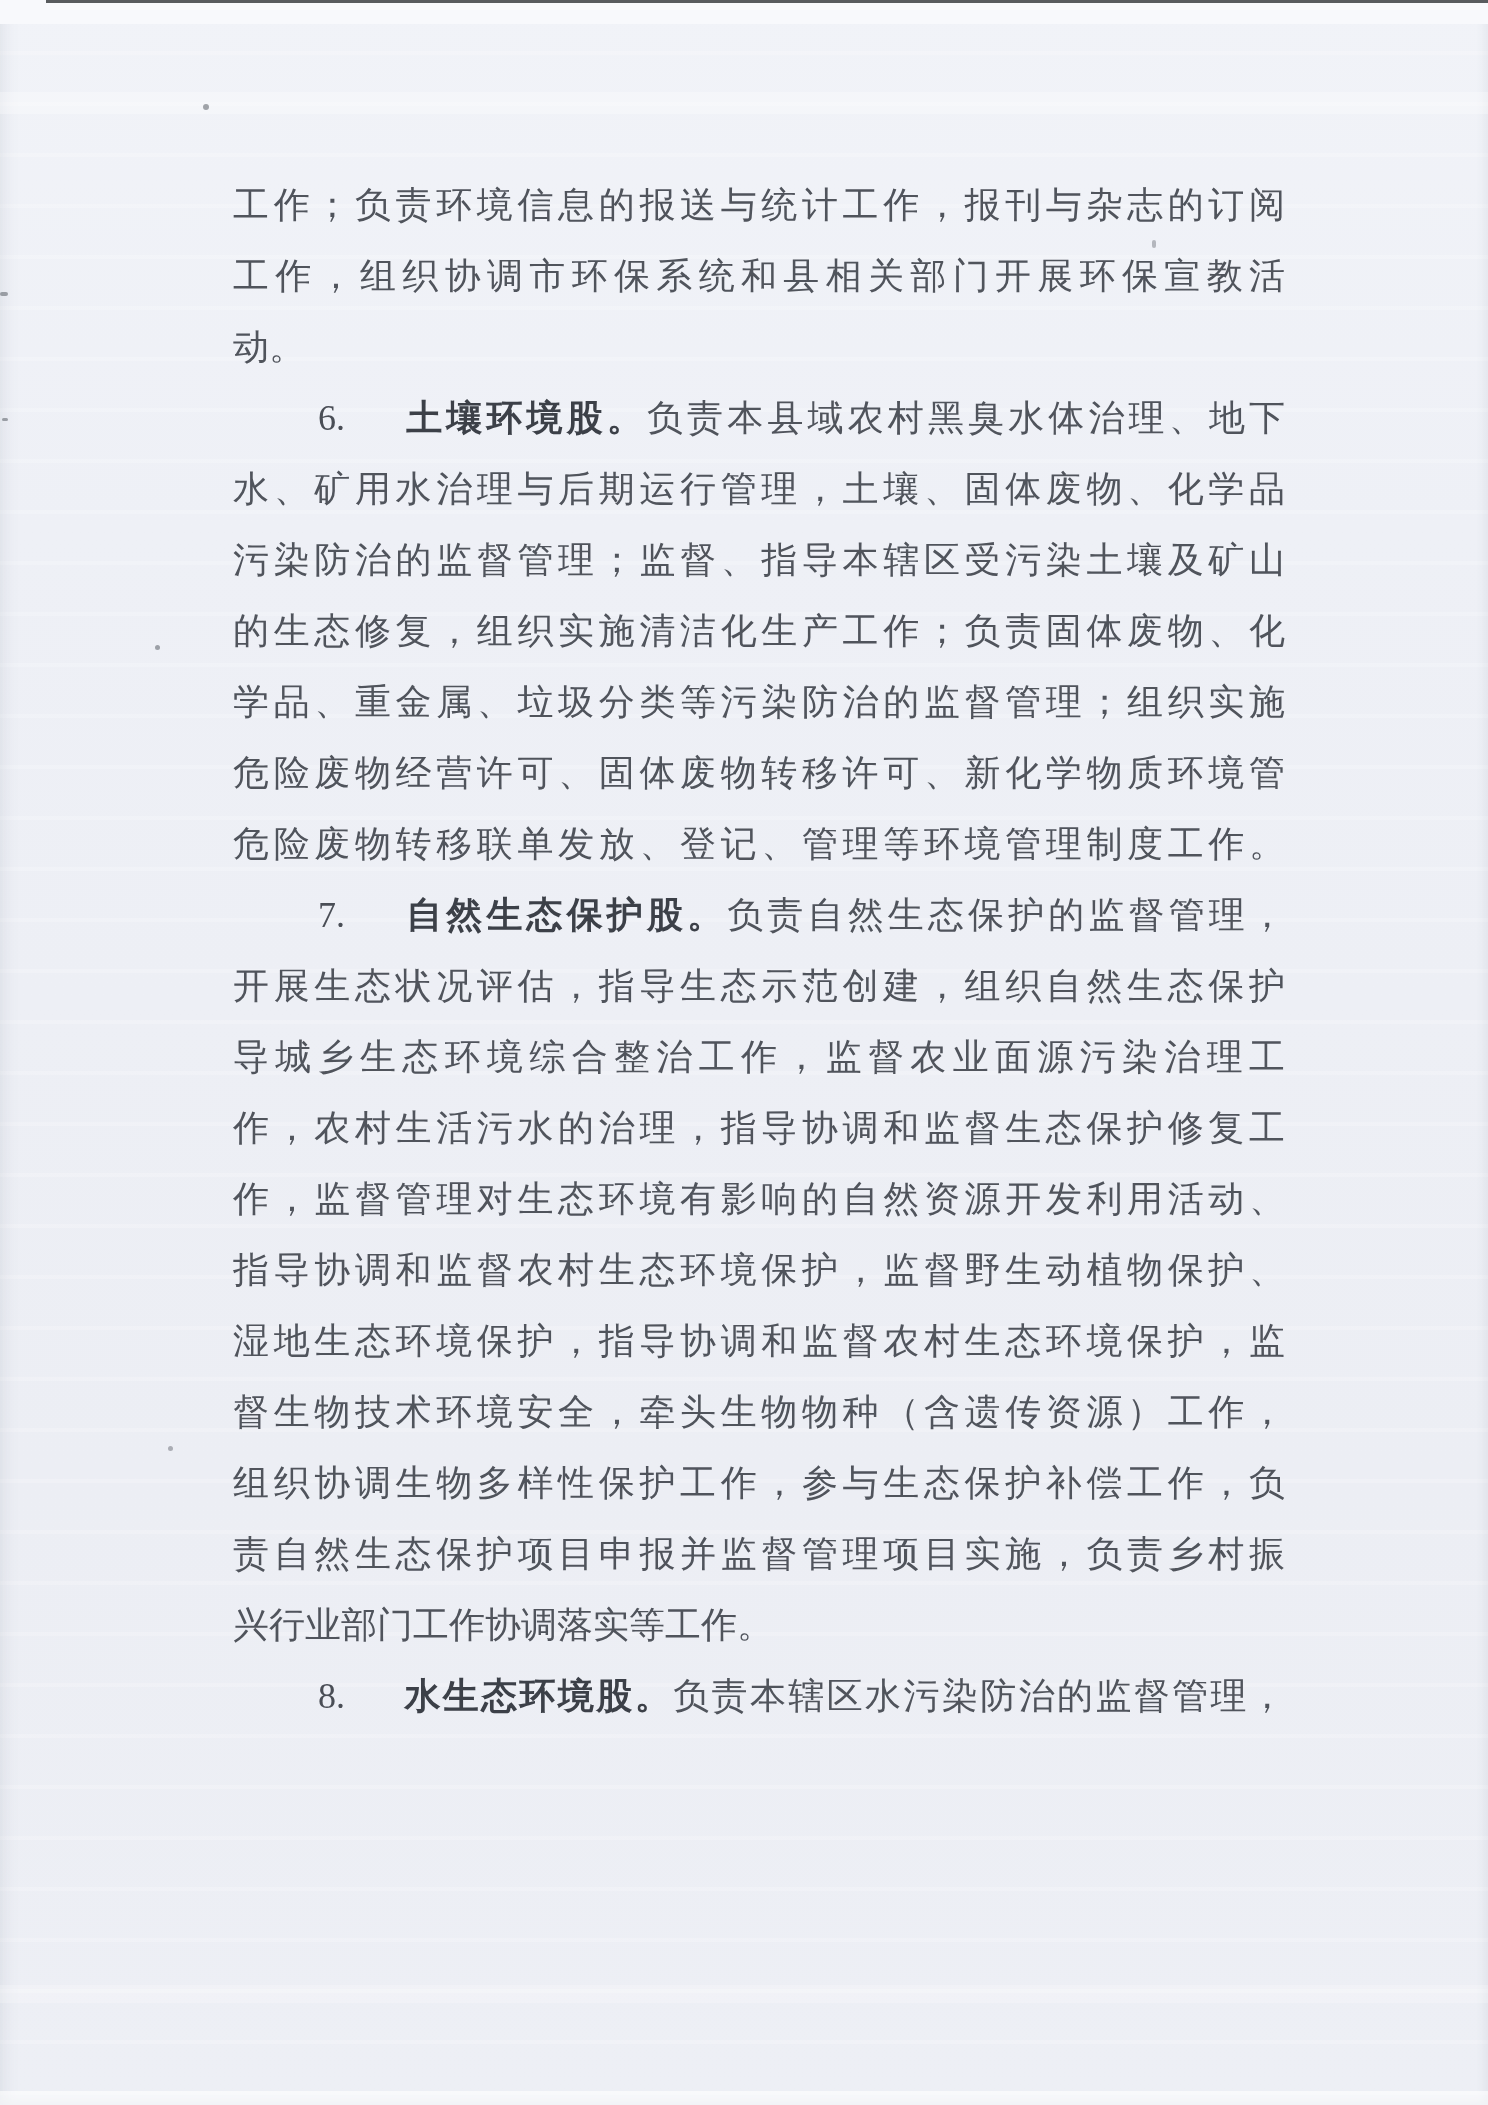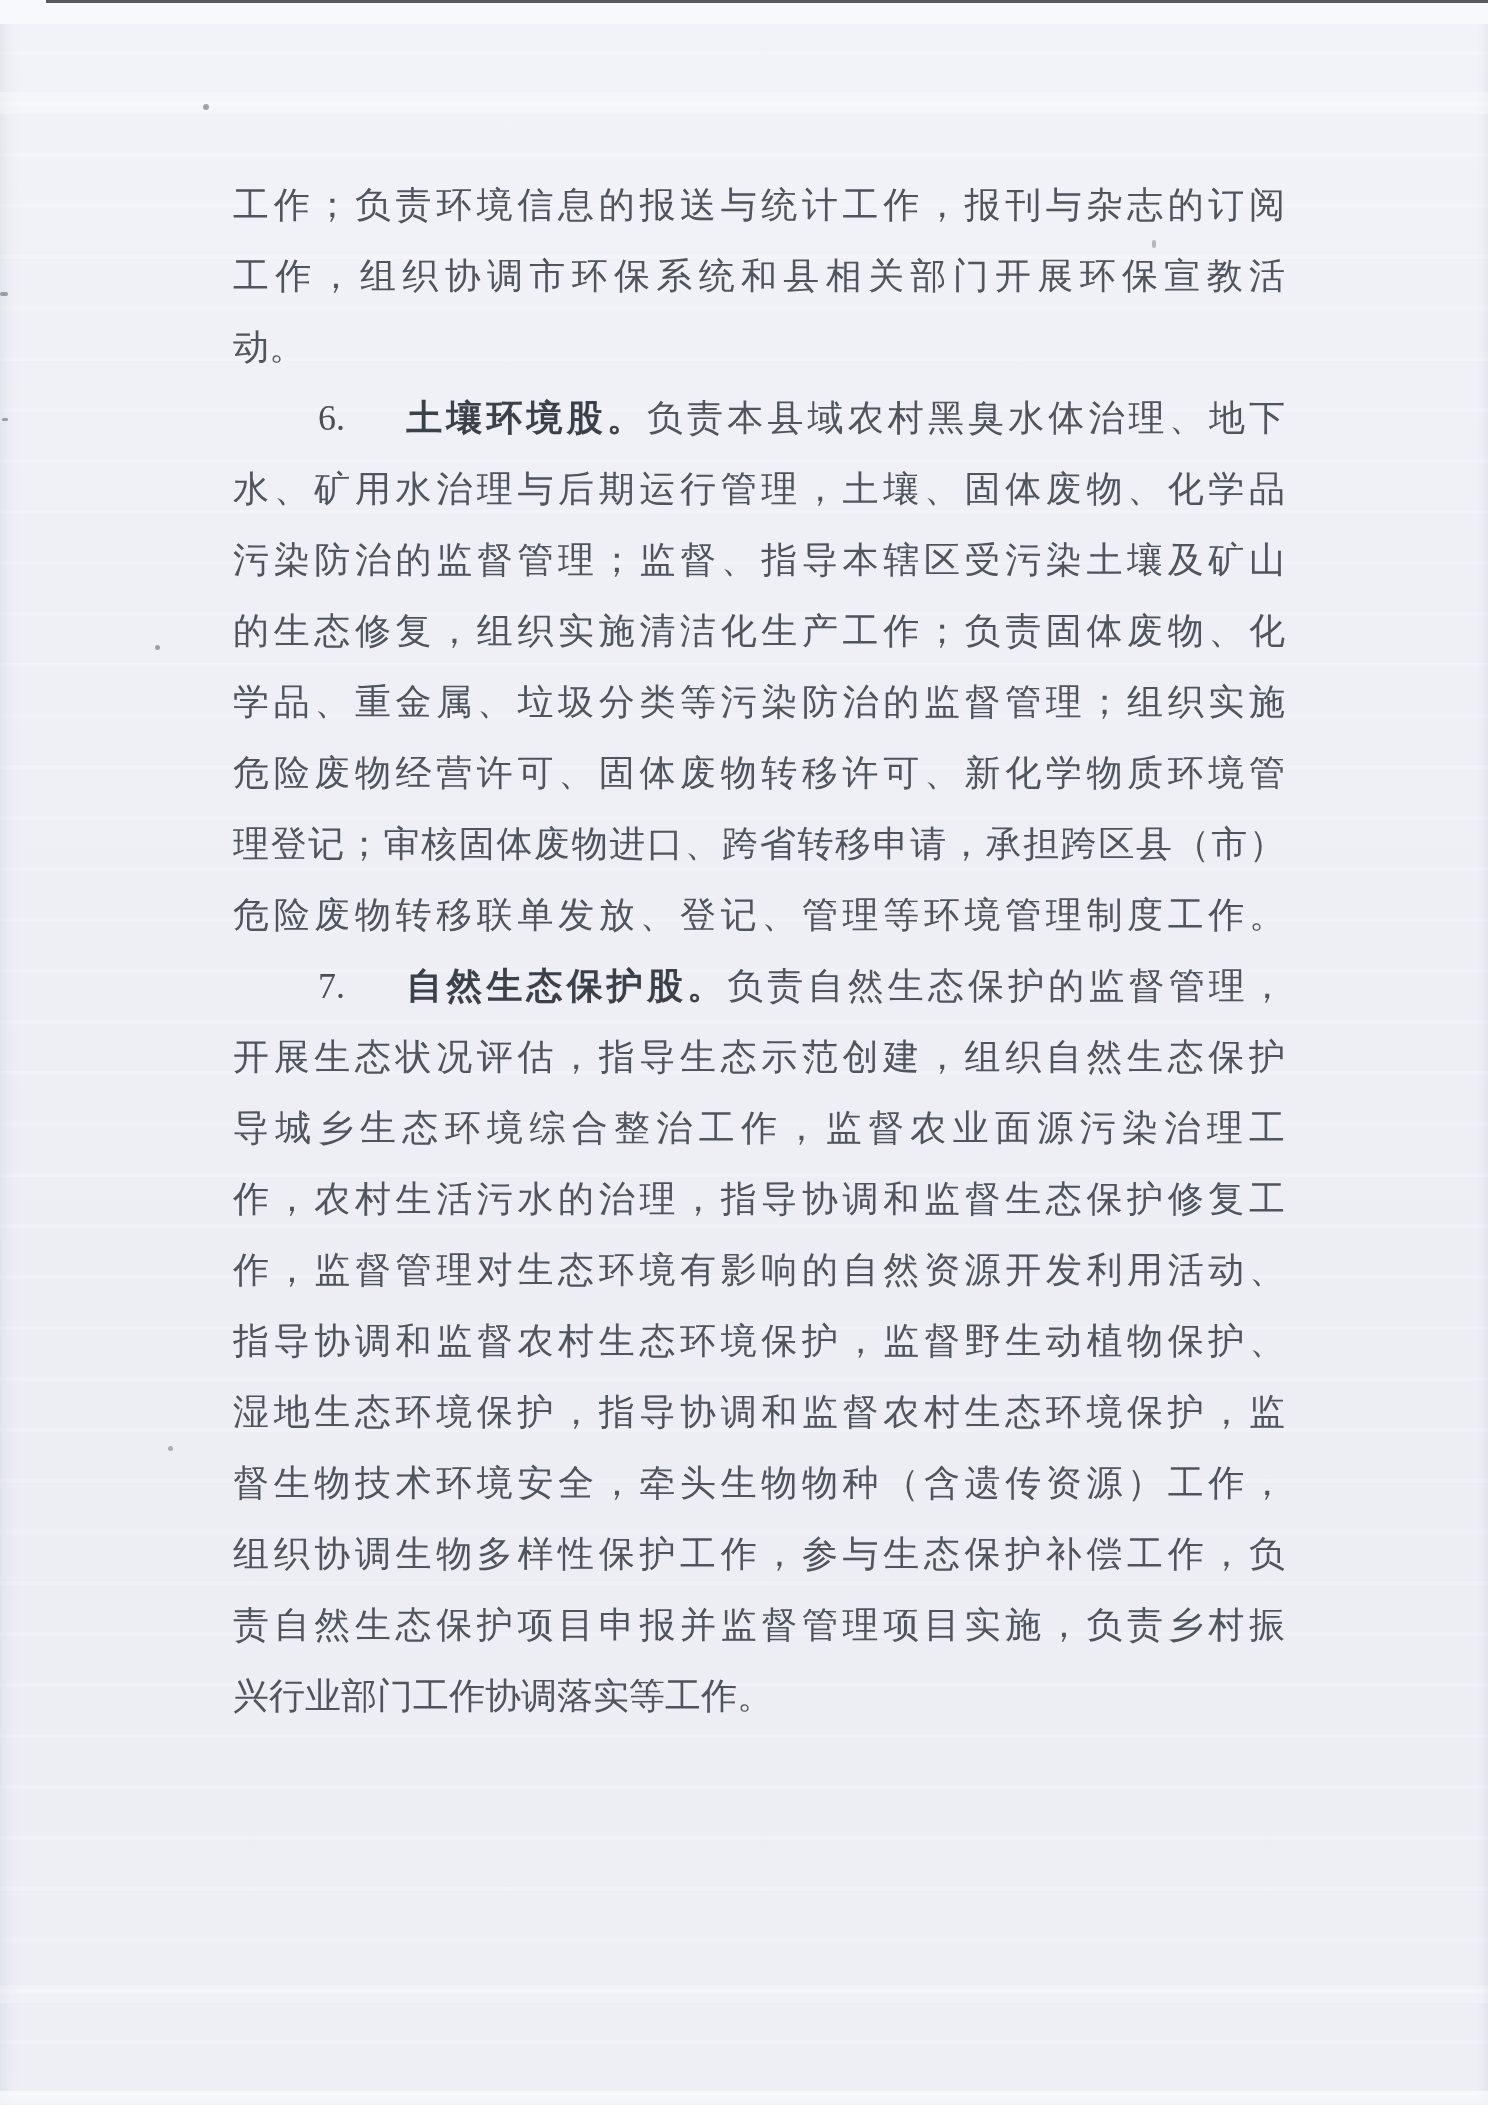--- a/index.html
+++ b/index.html
@@ -110,28 +110,28 @@
   <div class="textblock">
       <div class="line line-justify">工作；负责环境信息的报送与统计工作，报刊与杂志的订阅</div>
       <div class="line line-justify">工作，组织协调市环保系统和县相关部门开展环保宣教活</div>
       <div class="line line-left">动。</div>
       <div class="line line-justify line-indent"><span class="num">6.</span><span class="sec-name">土壤环境股。</span><span>负责本县域农村黑臭水体治理、地下</span></div>
       <div class="line line-justify">水、矿用水治理与后期运行管理，土壤、固体废物、化学品</div>
       <div class="line line-justify">污染防治的监督管理；监督、指导本辖区受污染土壤及矿山</div>
       <div class="line line-justify">的生态修复，组织实施清洁化生产工作；负责固体废物、化</div>
       <div class="line line-justify">学品、重金属、垃圾分类等污染防治的监督管理；组织实施</div>
       <div class="line line-justify">危险废物经营许可、固体废物转移许可、新化学物质环境管</div>
-      <div class="line line-justify">理登记；审核固体废物进口、跨省转移申请，承担跨区县（市）</div>
       <div class="line line-justify">危险废物转移联单发放、登记、管理等环境管理制度工作。</div>
       <div class="line line-justify line-indent"><span class="num">7.</span><span class="sec-name">自然生态保护股。</span><span>负责自然生态保护的监督管理，</span></div>
       <div class="line line-justify">开展生态状况评估，指导生态示范创建，组织自然生态保护</div>
       <div class="line line-justify">导城乡生态环境综合整治工作，监督农业面源污染治理工</div>
       <div class="line line-justify">作，农村生活污水的治理，指导协调和监督生态保护修复工</div>
       <div class="line line-justify">作，监督管理对生态环境有影响的自然资源开发利用活动、</div>
       <div class="line line-justify">指导协调和监督农村生态环境保护，监督野生动植物保护、</div>
       <div class="line line-justify">湿地生态环境保护，指导协调和监督农村生态环境保护，监</div>
       <div class="line line-justify">督生物技术环境安全，牵头生物物种（含遗传资源）工作，</div>
       <div class="line line-justify">组织协调生物多样性保护工作，参与生态保护补偿工作，负</div>
       <div class="line line-justify">责自然生态保护项目申报并监督管理项目实施，负责乡村振</div>
       <div class="line line-left">兴行业部门工作协调落实等工作。</div>
+      <div class="line line-justify line-indent"><span class="num">8.</span><span class="sec-name">水生态环境股。</span><span>负责本辖区水污染防治的监督管理，</span></div>
     </div>
 
 </div>
 
 </body></html>

